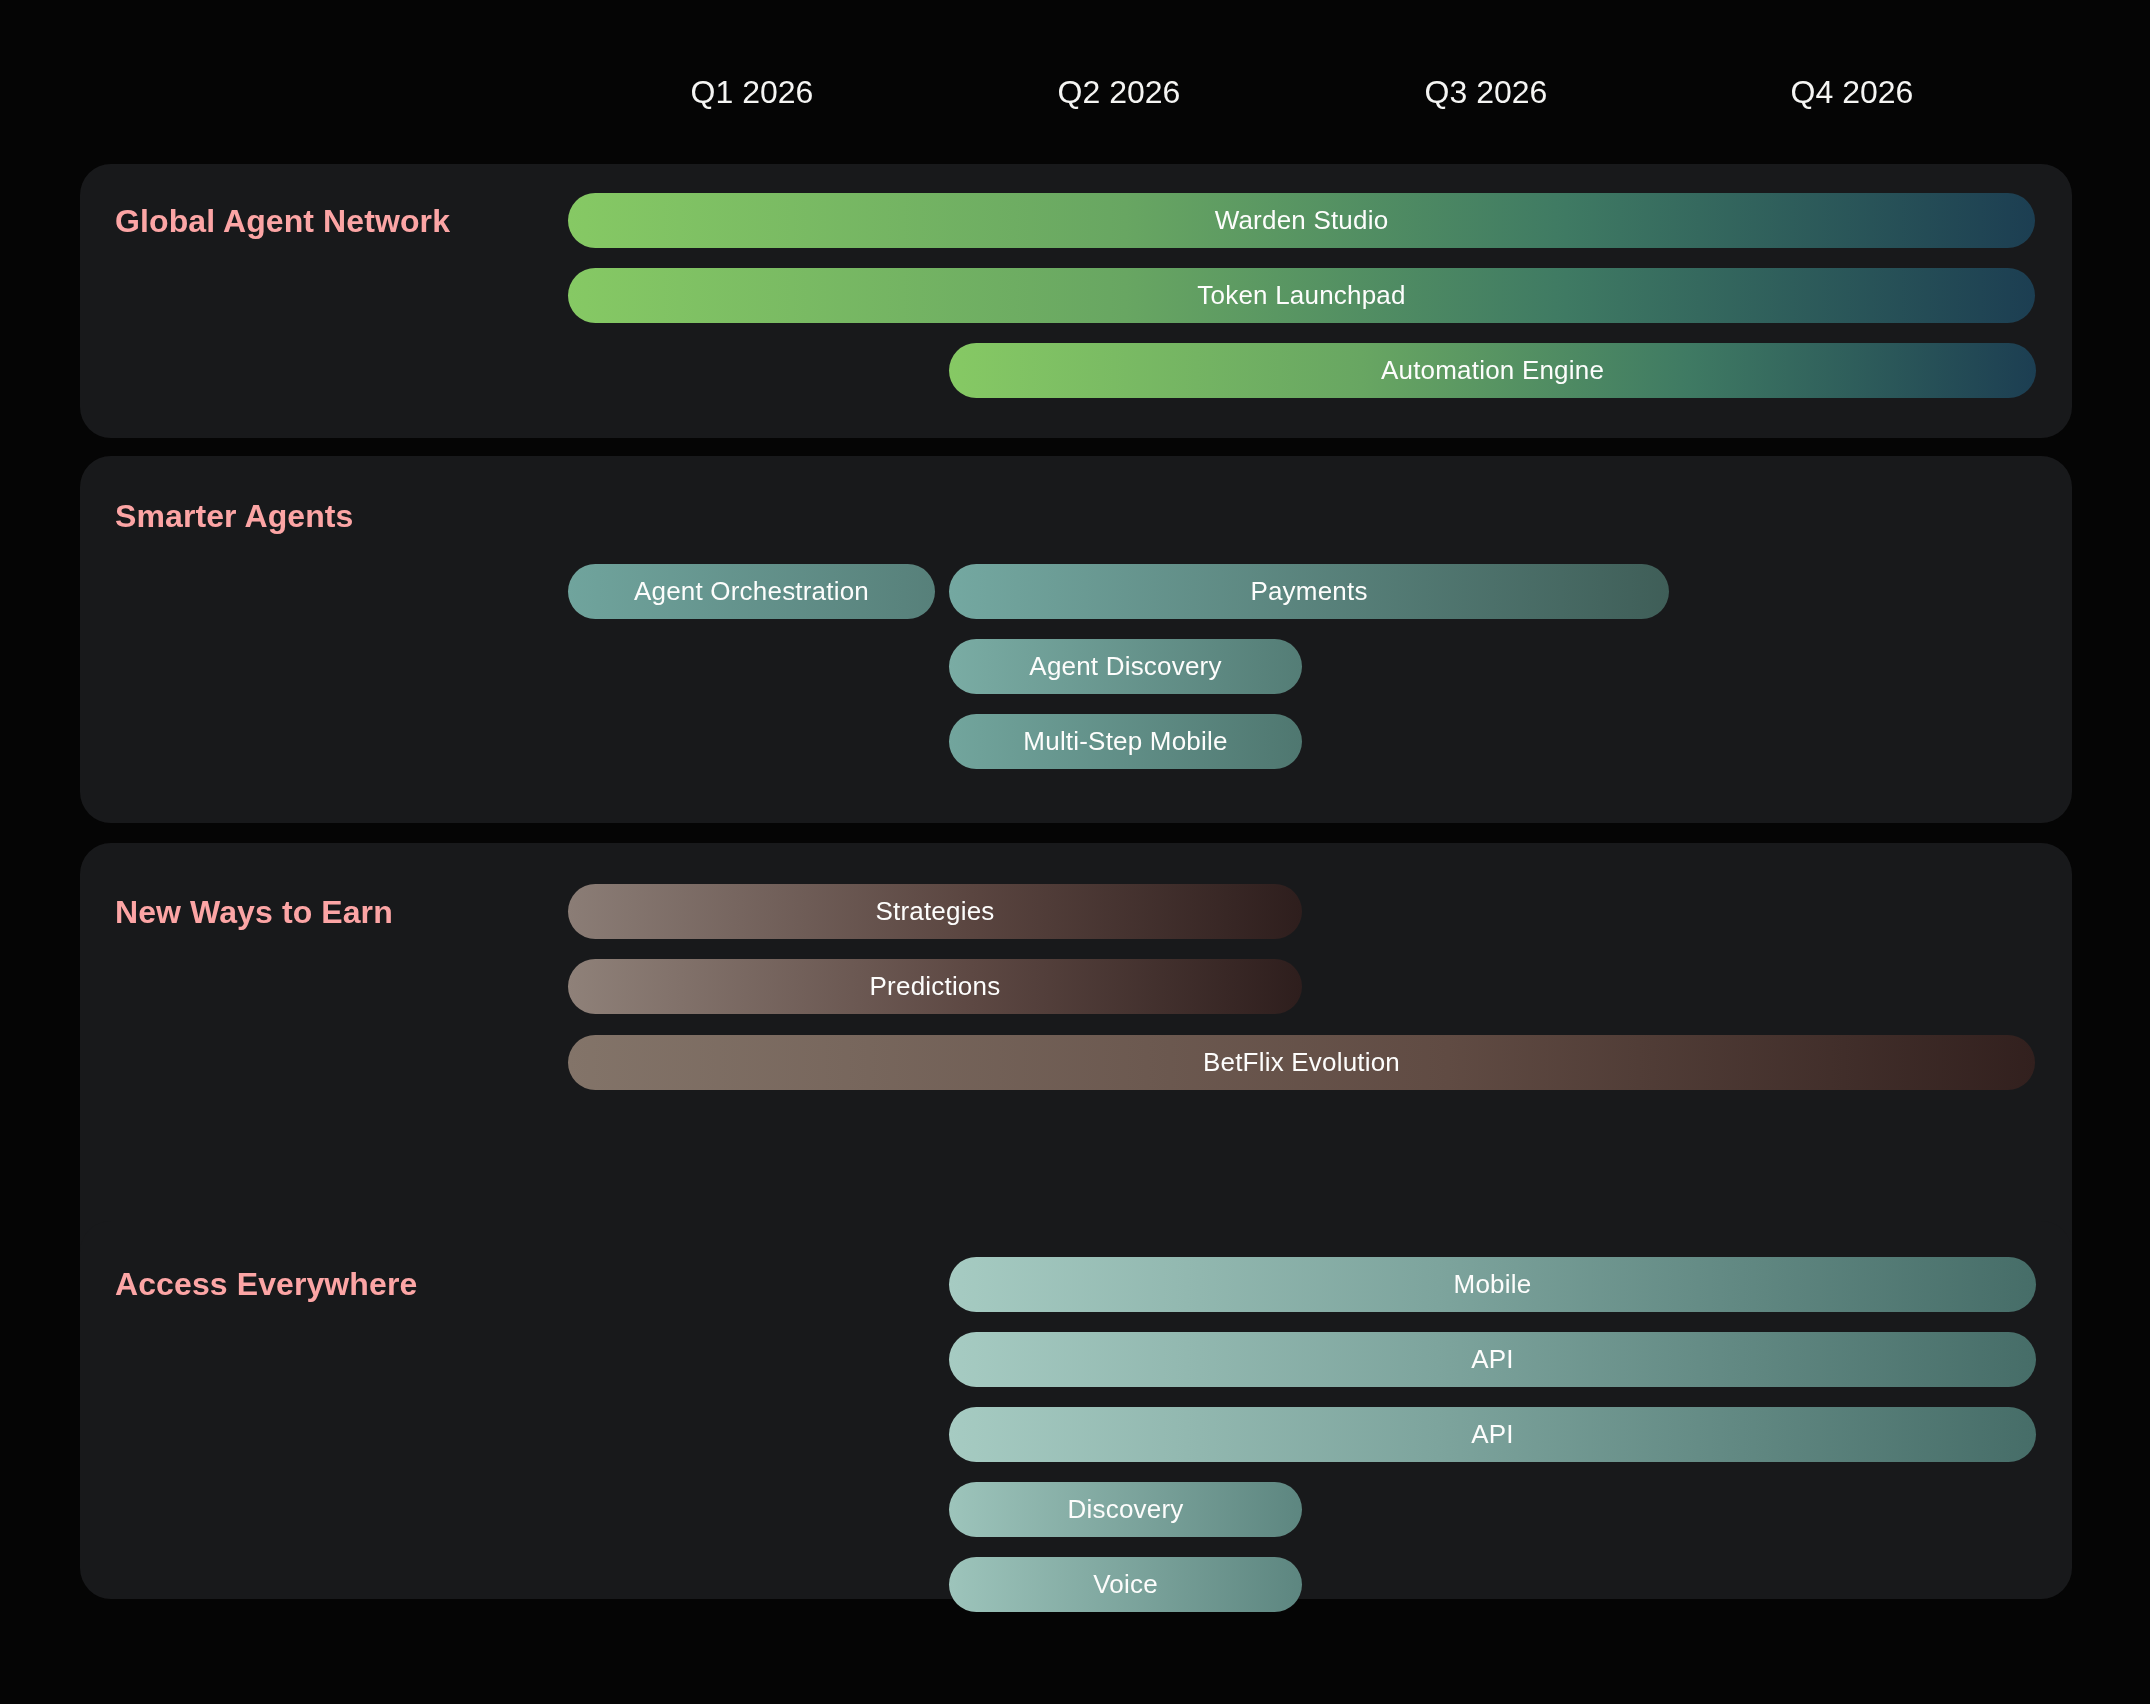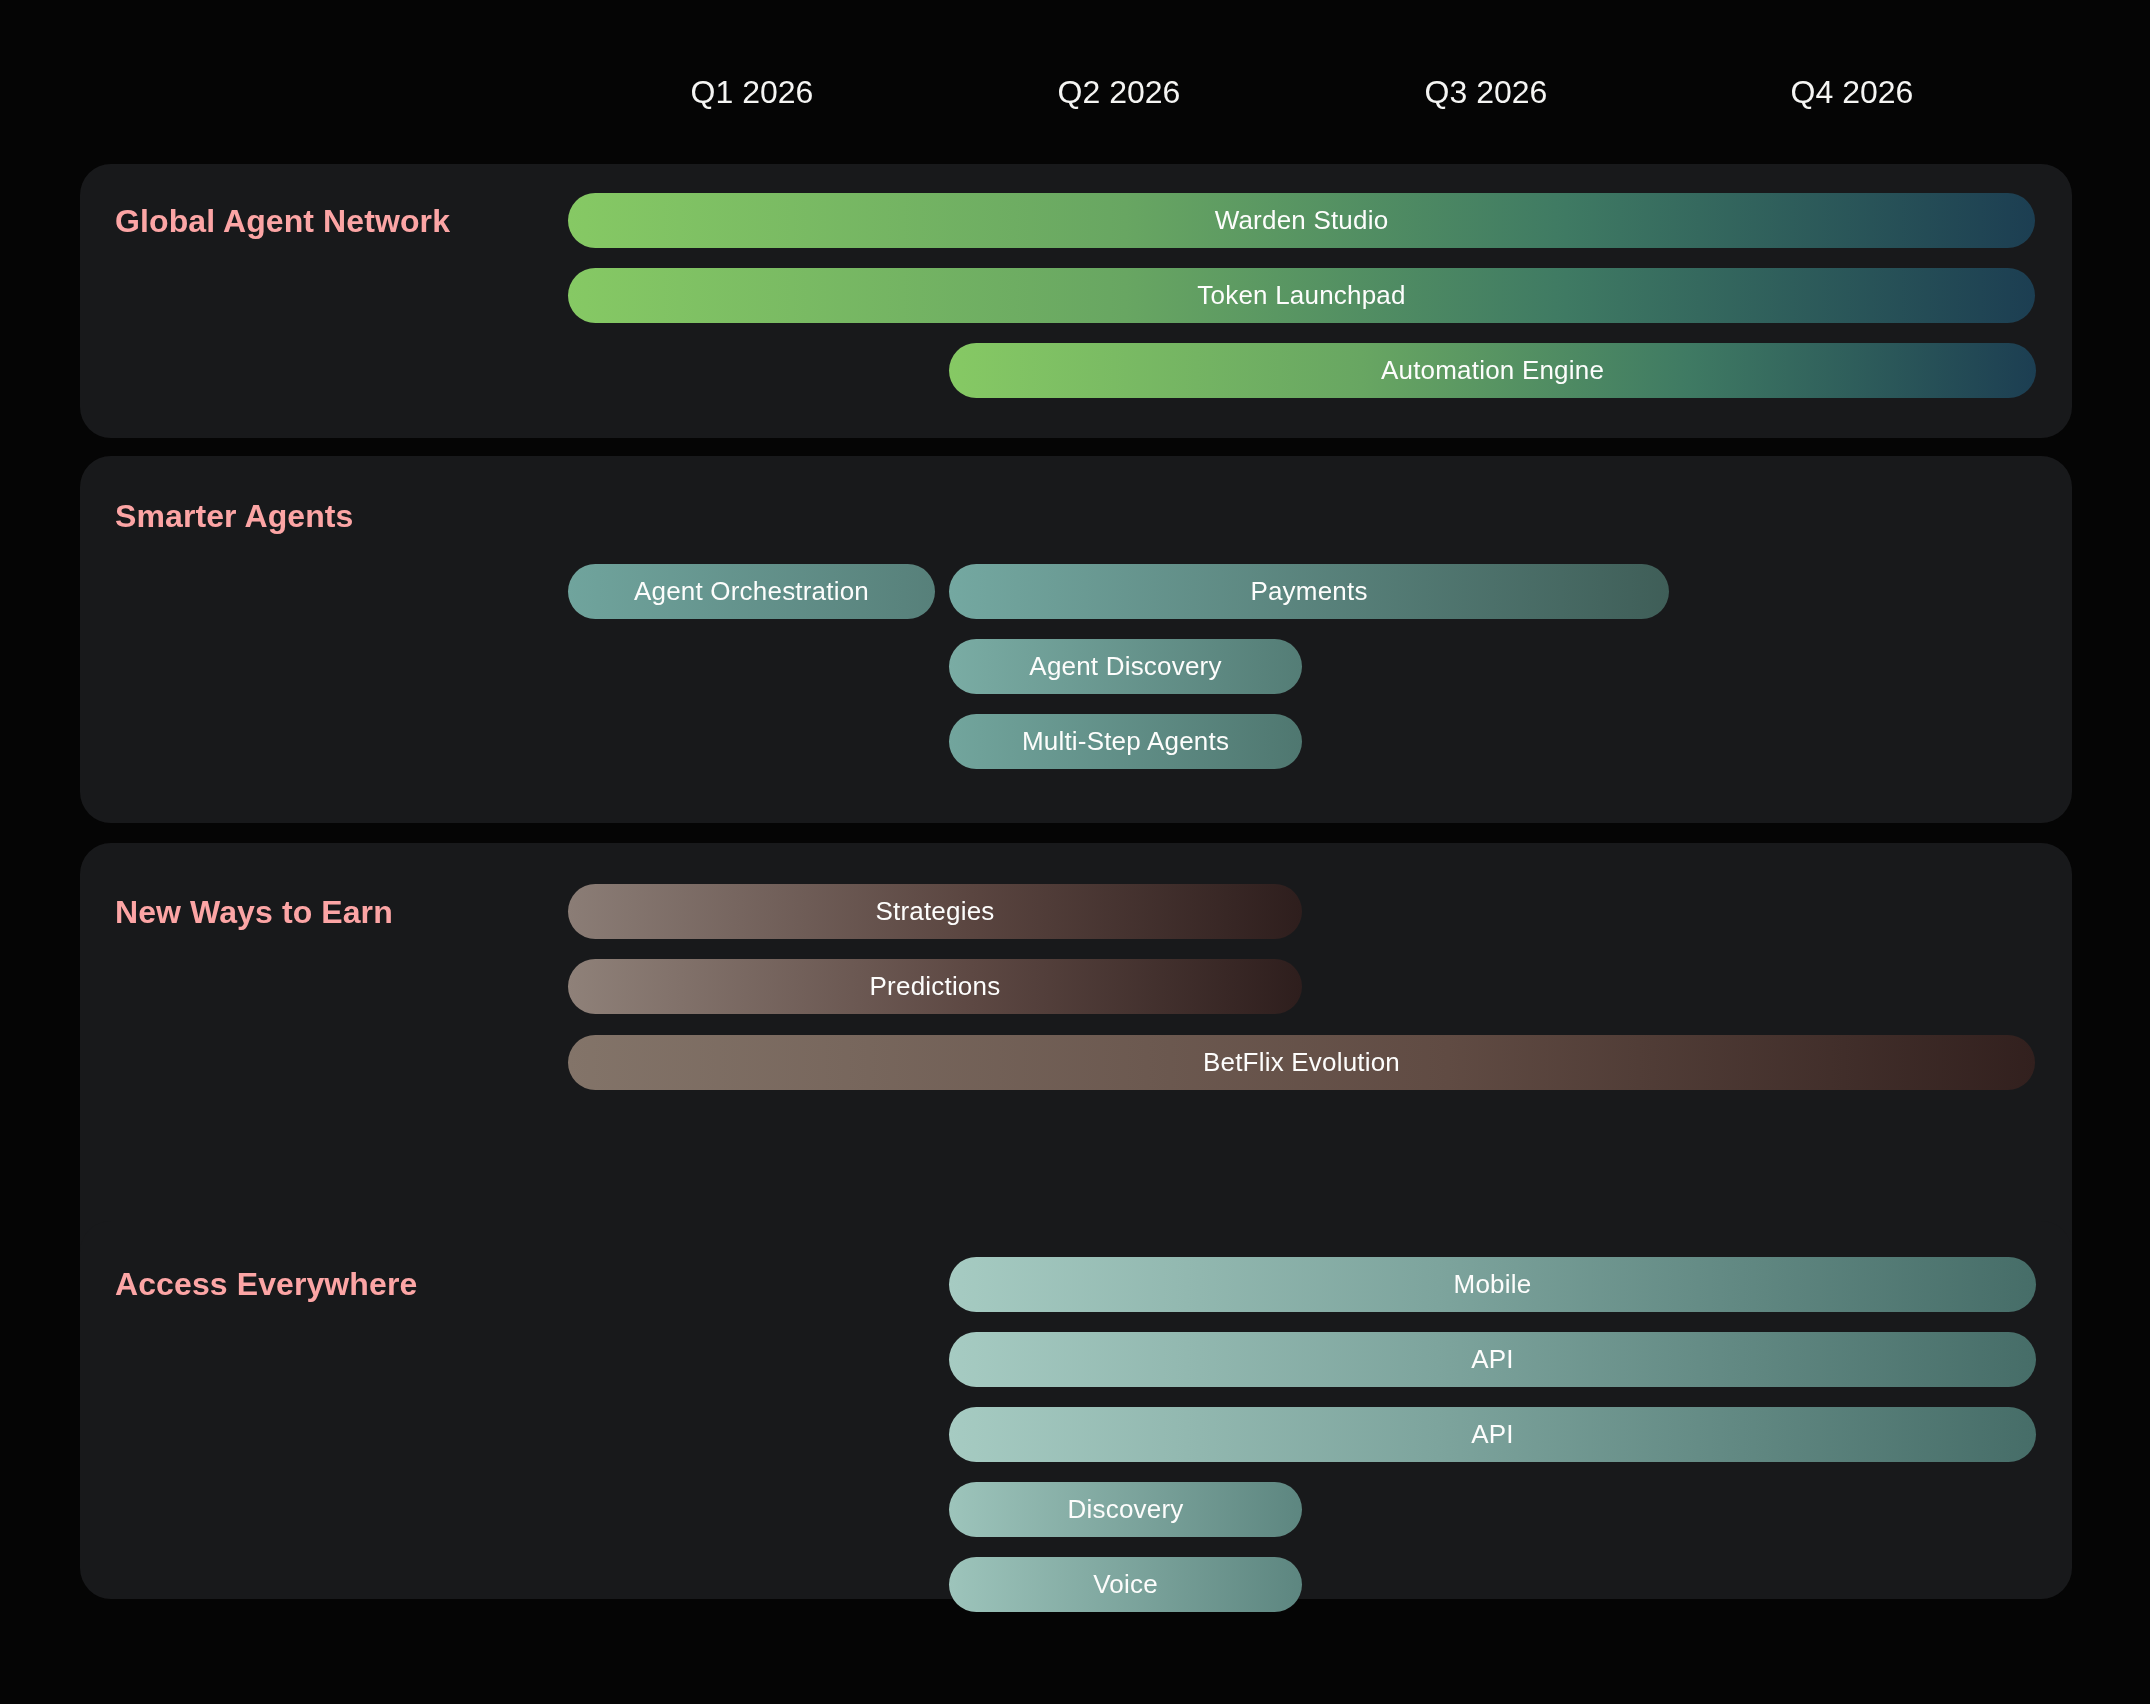--- a/index.html
+++ b/index.html
@@ -79,21 +79,21 @@
         <div class="bar" style="left: 488px; top: 108px; width: 367px; background: linear-gradient(90deg, rgb(112, 164, 157) 0%, rgb(87, 128, 122) 100%);">
           <span class="bar-label">Agent Orchestration</span>
         </div>
         <div class="bar" style="left: 869px; top: 108px; width: 720px; background: linear-gradient(90deg, rgb(116, 168, 161) 0%, rgb(63, 94, 88) 100%);">
           <span class="bar-label">Payments</span>
         </div>
         <div class="bar" style="left: 869px; top: 183px; width: 353px; background: linear-gradient(90deg, rgb(122, 172, 164) 0%, rgb(84, 125, 118) 100%); text-align: center;">
           <span class="bar-label">Agent Discovery</span>
         </div>
         <div class="bar" style="left: 869px; top: 258px; width: 353px; background: linear-gradient(90deg, rgb(114, 165, 157) 0%, rgb(79, 119, 112) 100%);">
-          <span class="bar-label">Multi-Step Agents</span>
+          <span class="bar-label">Multi-Step Mobile</span>
         </div>
       </div>
       <div class="section-box" style="top: 843px; height: 452px;">
         <div class="section-title" style="top: 50px;">New Ways to Earn</div>
         <div class="bar" style="left: 488px; top: 41px; width: 734px; background: linear-gradient(90deg, rgb(139, 125, 118) 0%, rgb(90, 69, 64) 55%, rgb(46, 30, 29) 100%);">
           <span class="bar-label">Strategies</span>
         </div>
         <div class="bar" style="left: 488px; top: 116px; width: 734px; background: linear-gradient(90deg, rgb(143, 129, 121) 0%, rgb(93, 72, 67) 55%, rgb(46, 30, 29) 100%);">
           <span class="bar-label">Predictions</span>
         </div>

